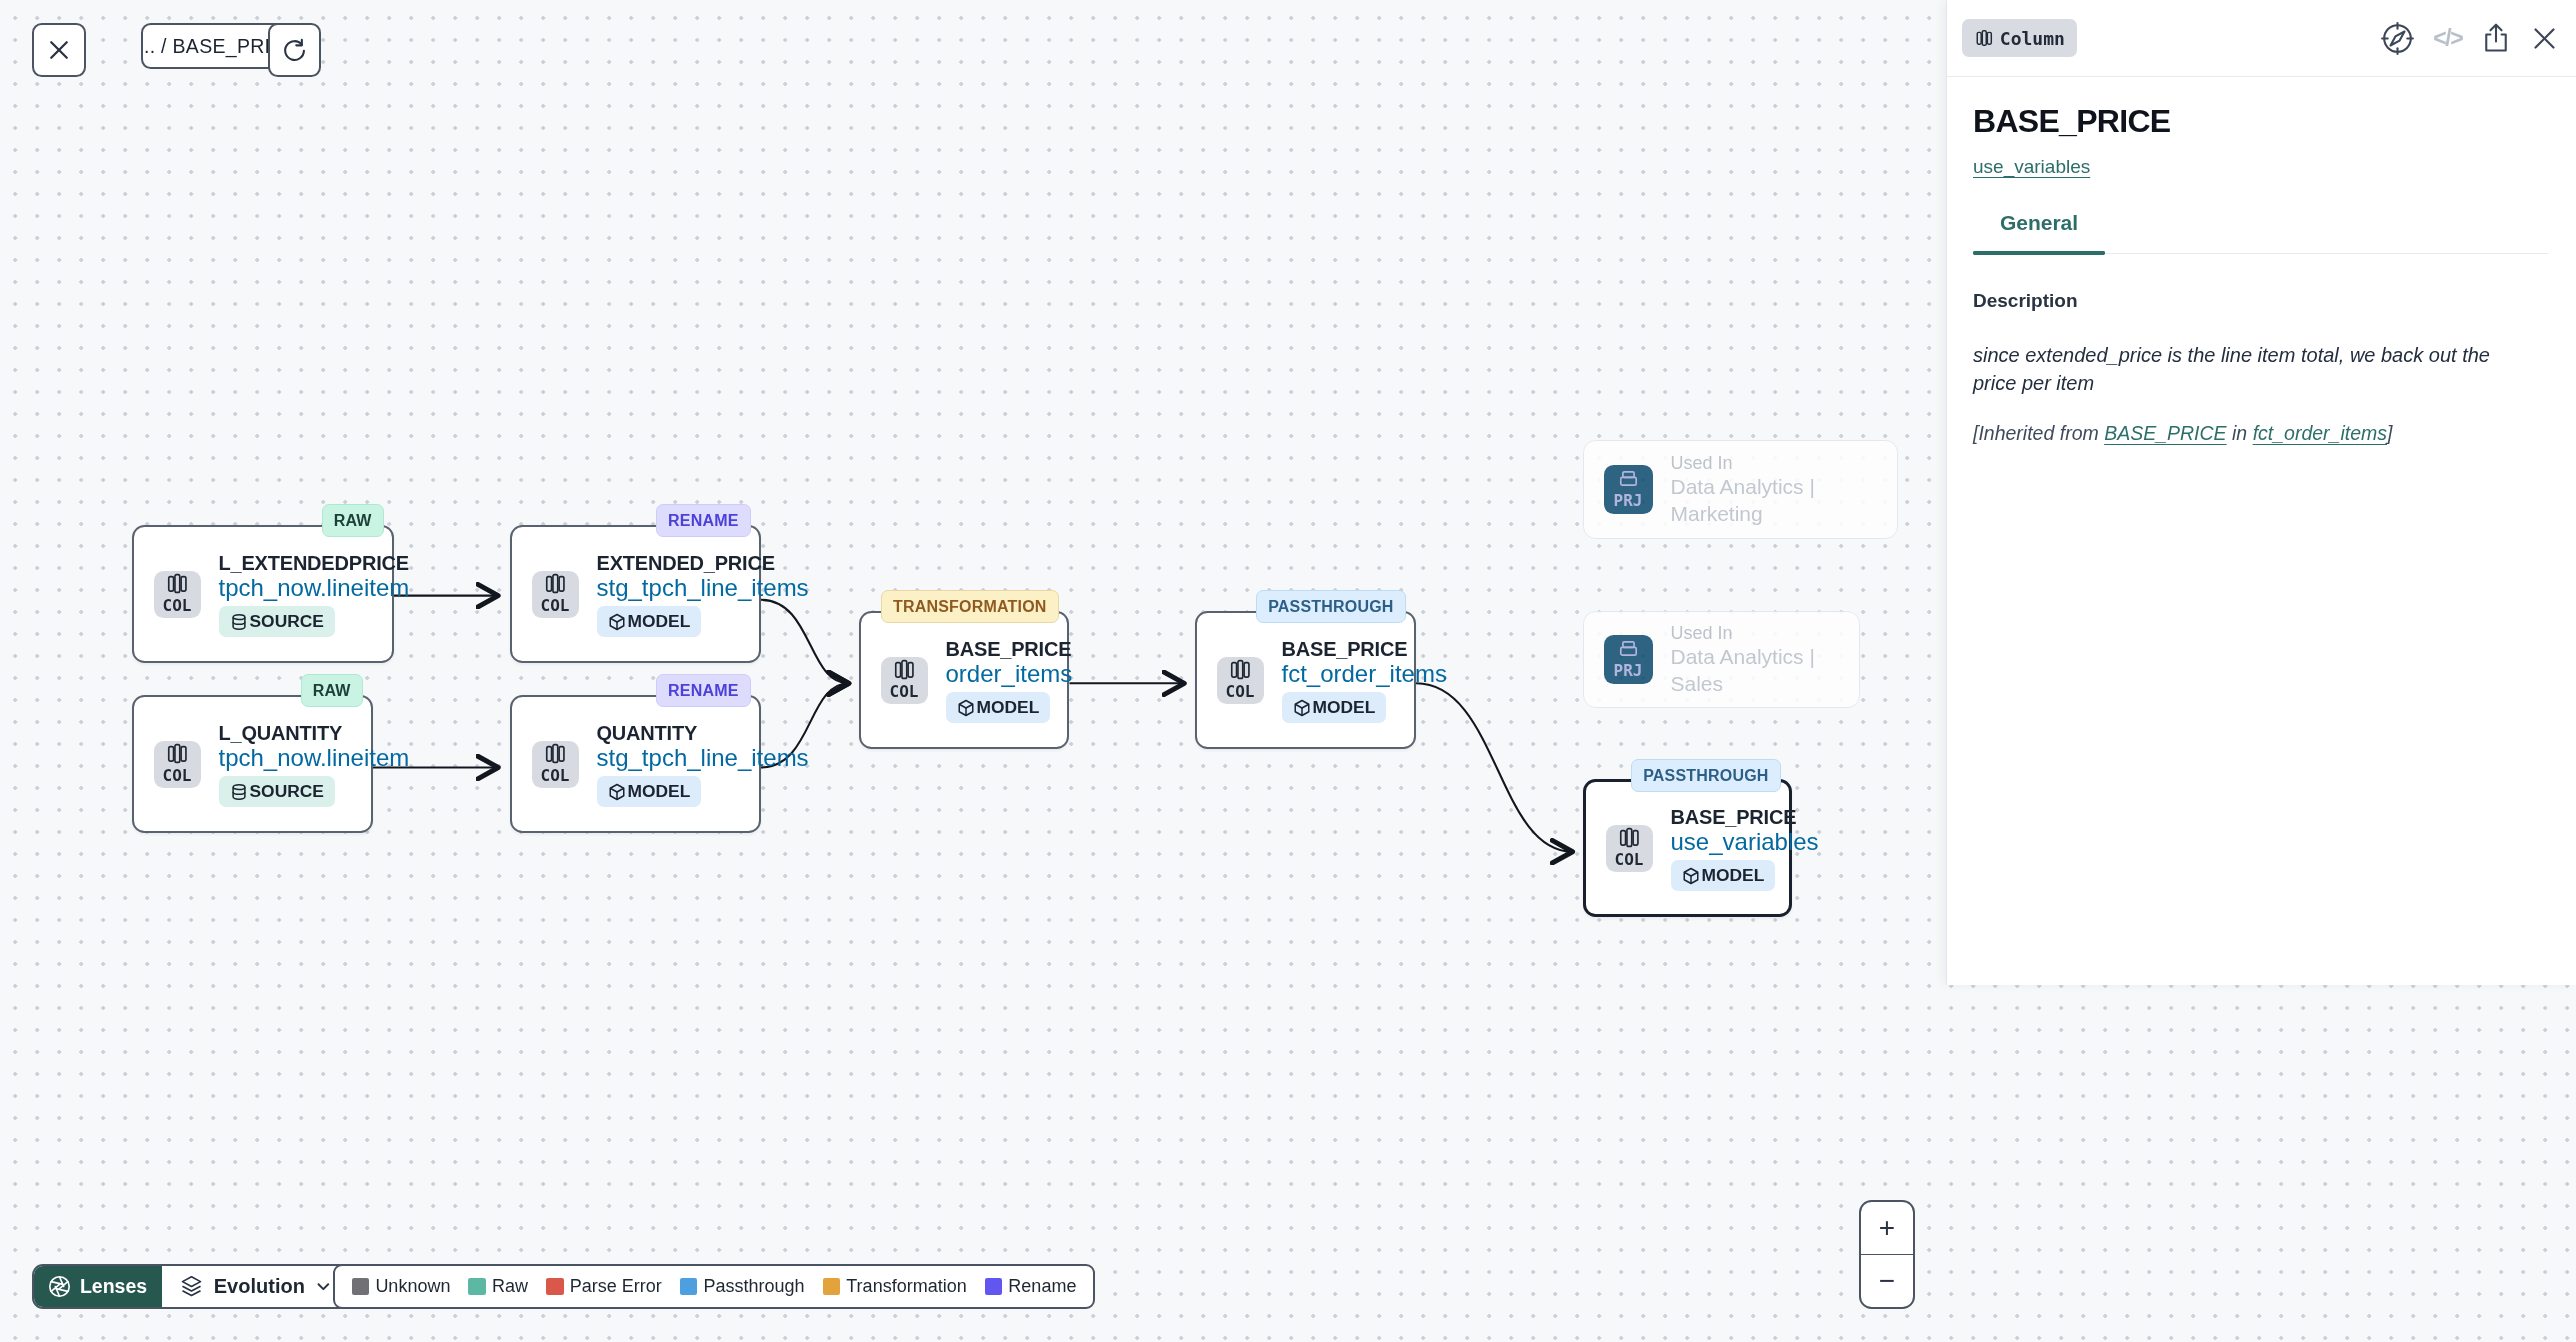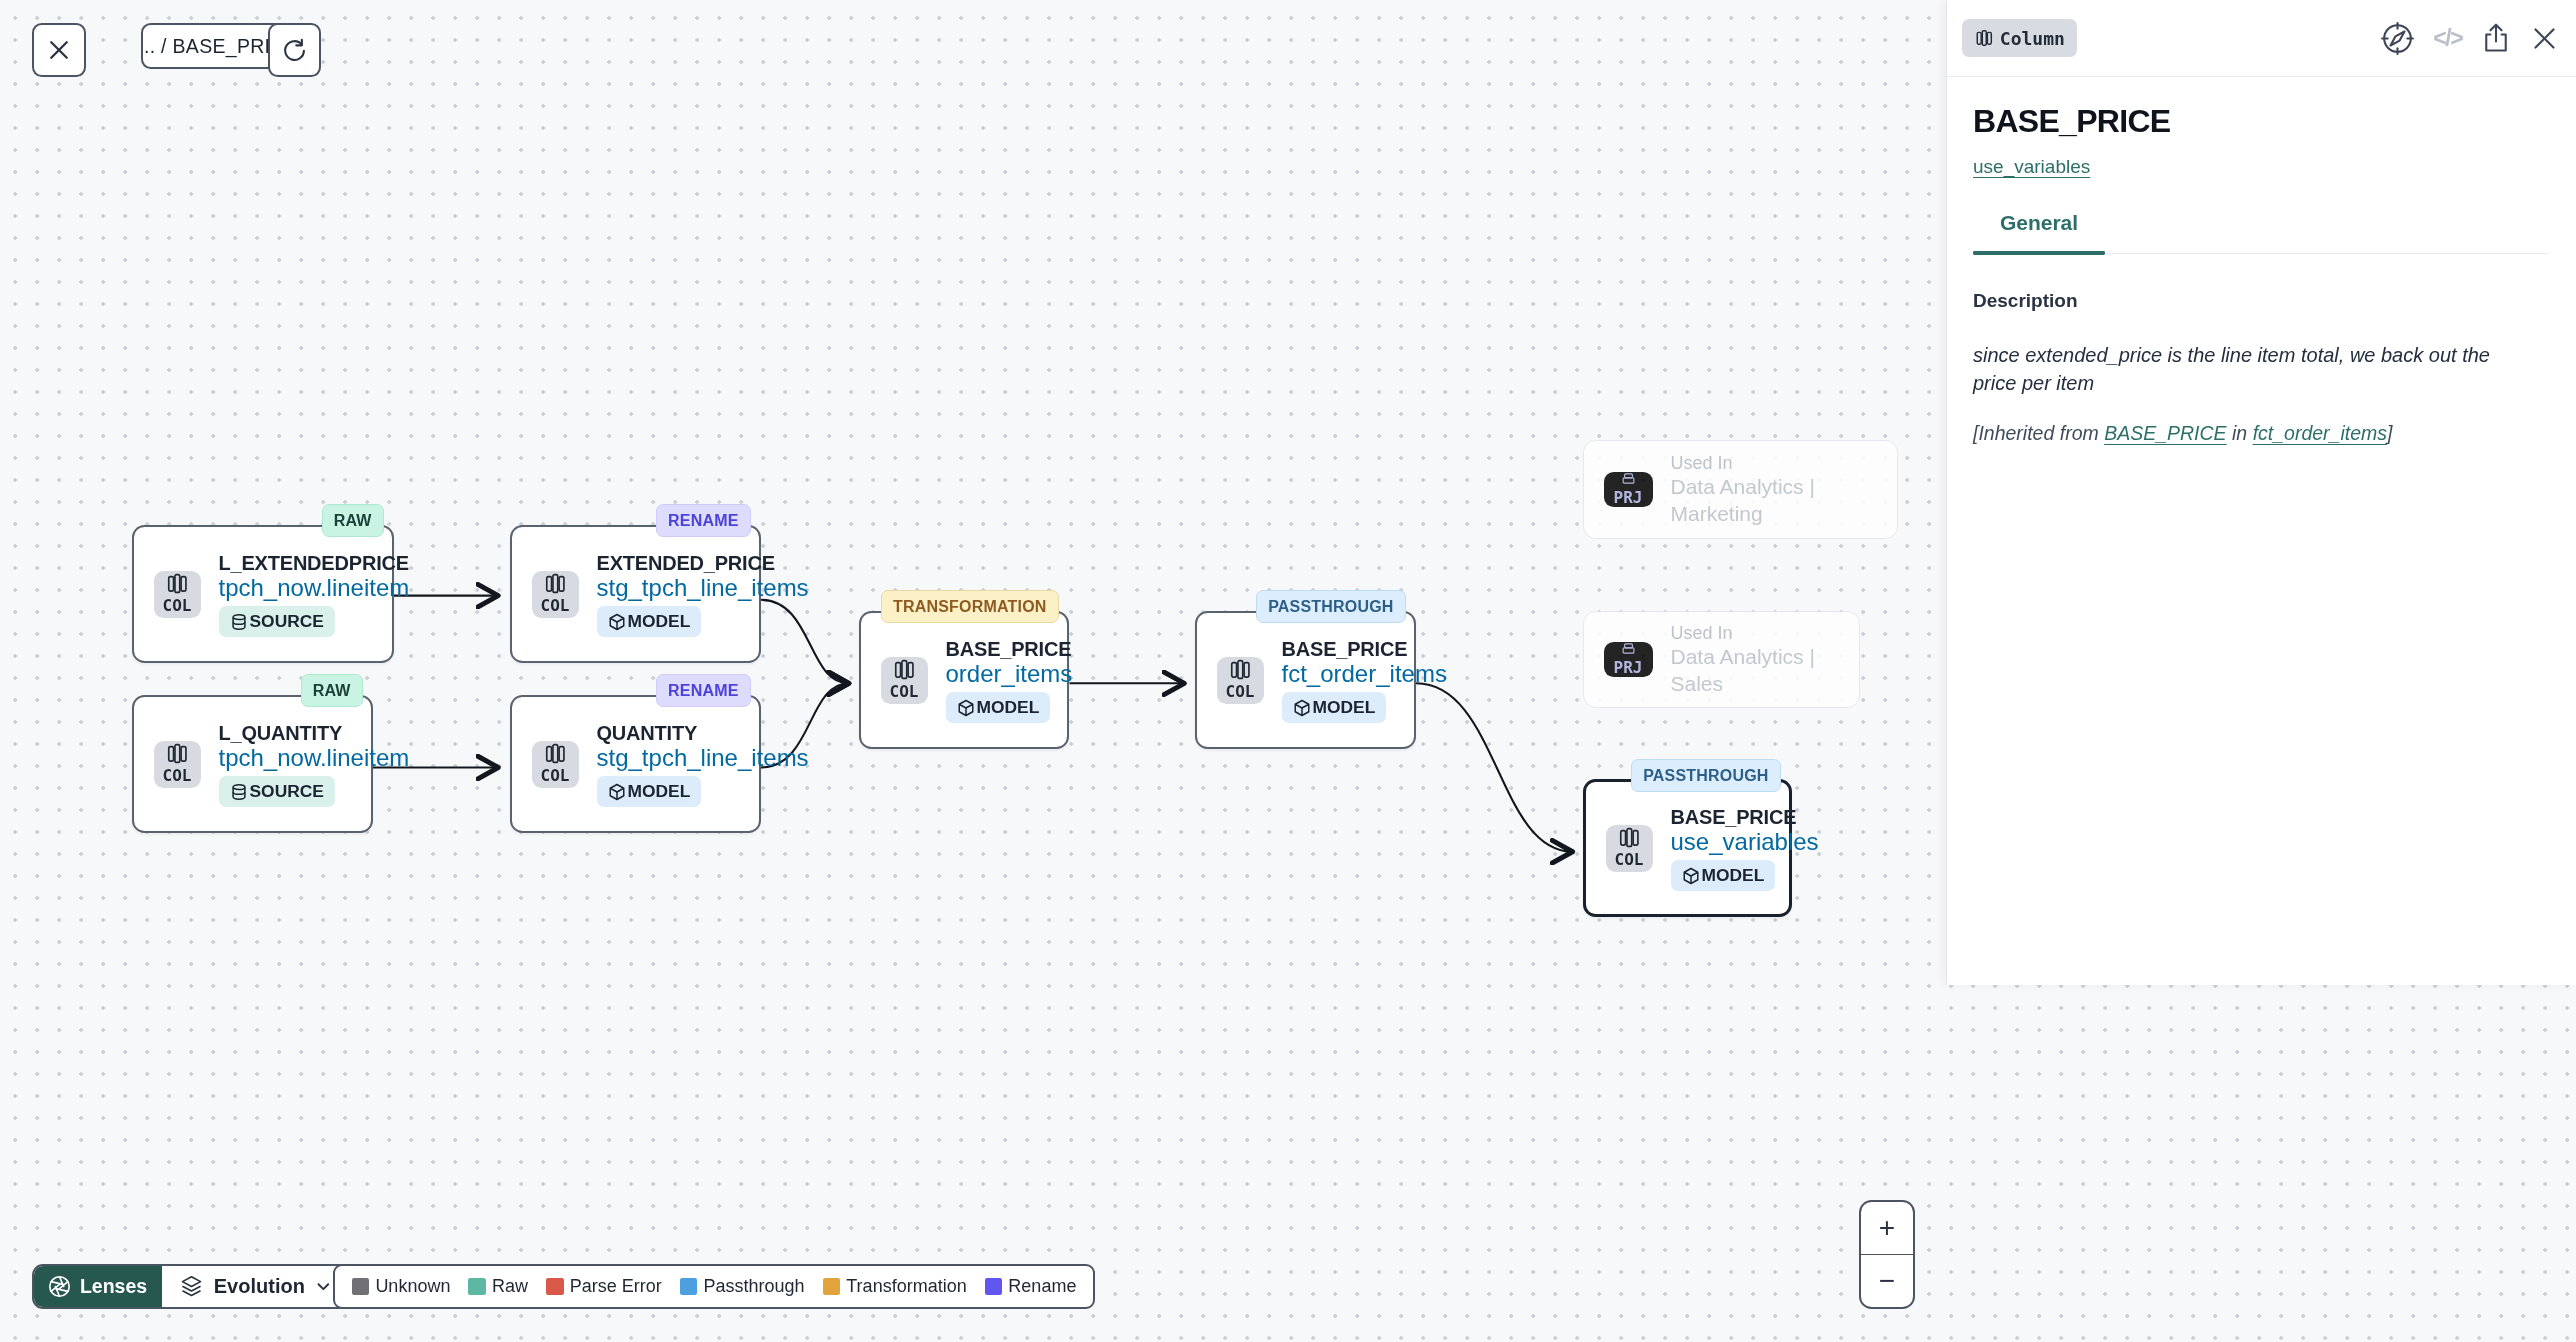--- a/index.html
+++ b/index.html
@@ -39,21 +39,21 @@
     display:flex; align-items:center; padding:0 11px; font-size:16px; font-weight:700;
     letter-spacing:0.2px; }
   .nbadge.raw { background:#c9f3e2; border:1.4px solid #b0e9d3; color:#1d4038; }
   .nbadge.rename { background:#dedcfc; border:1.4px solid #cfccfa; color:#4c41d9; }
   .nbadge.transformation { background:#fcf1c6; border:1.4px solid #e9d8a4; color:#8f5a20; }
   .nbadge.passthrough { background:#dcedfd; border:1.4px solid #bedcf4; color:#2d5f86; }
 
   
   .ghost { position:absolute; background:#fff; border:1.7px solid #e3e5ec; border-radius:12.5px;
     display:flex; align-items:center; padding-left:19.5px; opacity:.85; }
-  .ghost .kindbox { background:#000000; color:#a6aadb; width:49px; height:35px; }
+  .ghost .kindbox { background:#0c4a6e; color:#a6aadb; width:49px; height:49px; }
   .ghost .klabel { color:#a6aadb; }
   .glabel { font-size:18px; color:#b3b9c3; line-height:22px; }
   .gname  { font-size:21px; color:#b9bfc9; line-height:26.4px; }
 
   
   .zoomctl { position:absolute; left:1859px; top:1200px; width:56px; height:109px;
     background:#fff; border:2.1px solid #4a5462; border-radius:12.5px; display:flex;
     flex-direction:column; overflow:hidden; }
   .zoomctl .zbtn { flex:1; display:flex; align-items:center; justify-content:center;
     font-size:28px; color:#2a3342; font-weight:400; }

